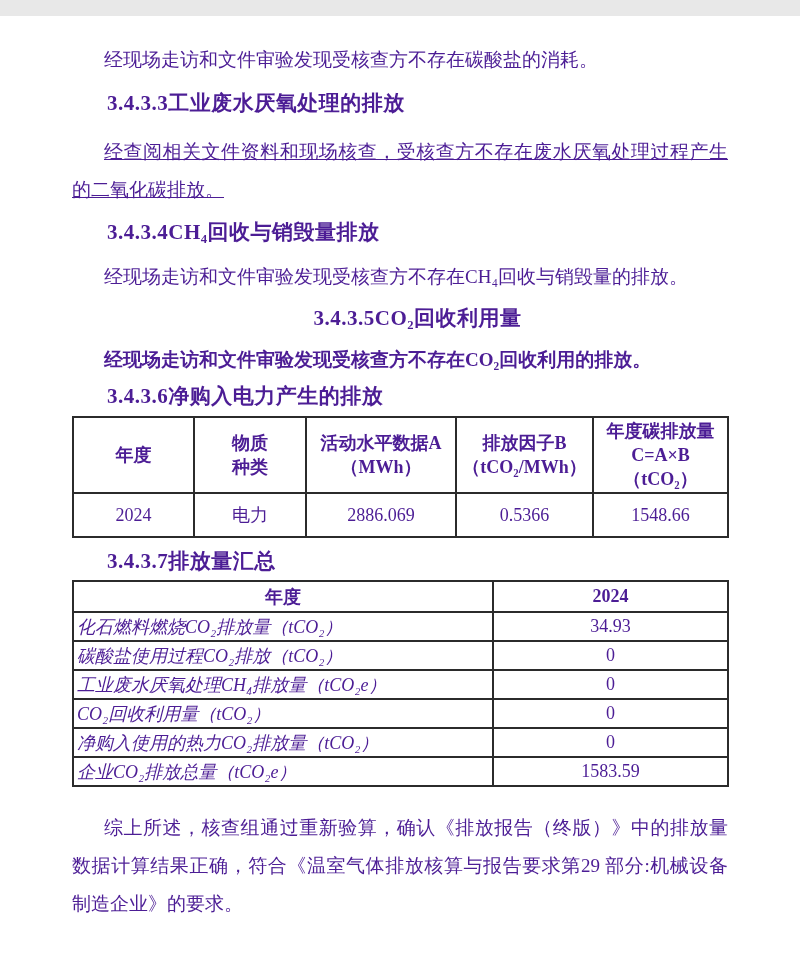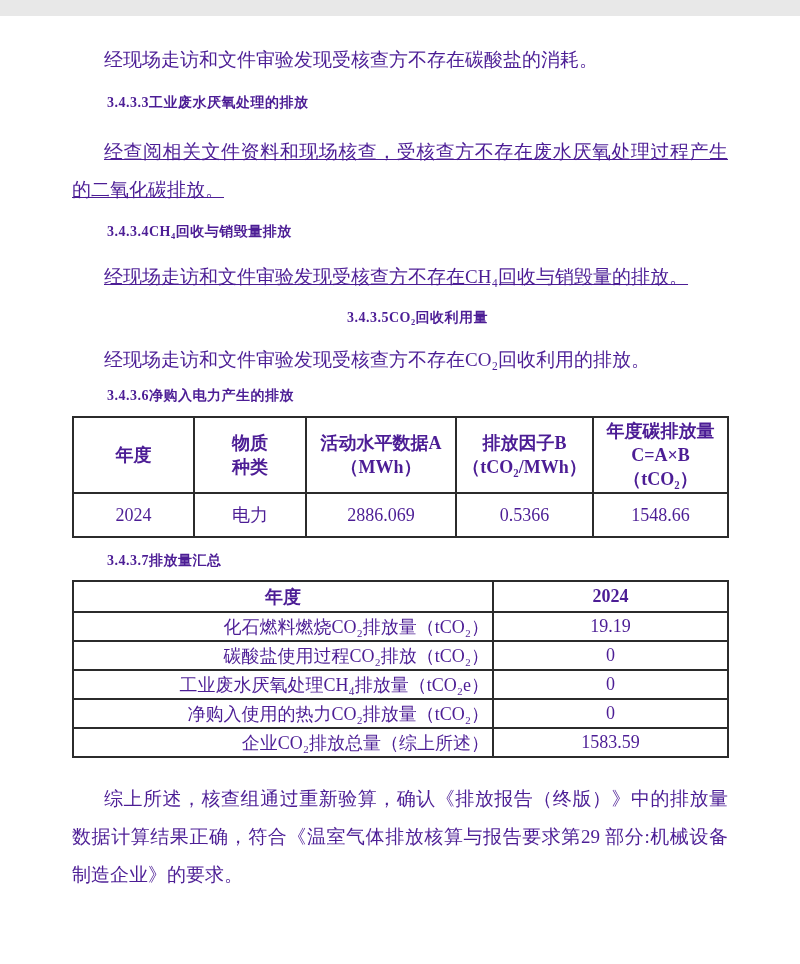--- a/index.html
+++ b/index.html
@@ -15,32 +15,32 @@
     padding: 25px 72px 0 72px;
     overflow: hidden;
   }
   .para {
     font-size: 19px;
     line-height: 38px;
     text-align: justify;
     text-indent: 32px;
   }
   .heading {
-    font-size: 14px;
+    font-size: 21px;
     font-weight: bold;
     line-height: 30px;
     margin-left: 35px;
     letter-spacing: 0.5px;
   }
   .h-333 { margin-top: 9px; }
   .p-2   { margin-top: 15px; text-decoration: underline; }
   .h-334 { margin-top: 8px; }
-  .p-3   { margin-top: 11px; text-decoration: underline; }
+  .p-3   { margin-top: 11px; }
   .h-335 { margin-top: 7px; text-align: center; }
-  .p-4   { margin-top: 8px; }
+  .p-4   { margin-top: 8px; font-weight: bold; }
   .h-336 { margin-top: 2px; }
   .h-337 { margin-top: 8px; font-family: Liberation Serif, serif; }
   .closing { margin-top: 22px; }
 
   table {
     border-collapse: collapse;
     table-layout: fixed;
     width: 655px;
   }
   td, th {
@@ -57,21 +57,21 @@
     font-weight: bold;
     height: 68px;
     white-space: pre-line;
     line-height: 24px;
   }
   .t1 td { height: 44px; }
   
   .t2 { margin-top: 4px; }
   .t2 th { font-weight: bold; height: 31px; }
   .t2 td { height: 29px; font-size: 18px; }
-  .t2 td.lbl { text-align: right; }
+  .t2 td.lbl { text-align: left; font-style: italic; }
 </style>
 </head>
 <body>
 
 <div class="page">
 
   <p class="para">经现场走访和文件审验发现受核查方不存在碳酸盐的消耗。</p>
 
   <h3 class="heading h-333">3.4.3.3工业废水厌氧处理的排放</h3>
   <p class="para p-2">经查阅相关文件资料和现场核查，受核查方不存在废水厌氧处理过程产生的二氧化碳排放。</p>
@@ -118,36 +118,40 @@
       <col style="width:420px">
         <col style="width:235px">
     </colgroup>
     <tbody>
         <tr>
       <th>年度</th>
       <th>2024</th>
     </tr>
     <tr>
       <td class="lbl">化石燃料燃烧CO₂排放量（tCO₂）</td>
-      <td>19.19</td>
+      <td>34.93</td>
     </tr>
     <tr>
       <td class="lbl">碳酸盐使用过程CO₂排放（tCO₂）</td>
       <td>0</td>
     </tr>
     <tr>
       <td class="lbl">工业废水厌氧处理CH₄排放量（tCO₂e）</td>
       <td>0</td>
     </tr>
     <tr>
+      <td class="lbl">CO₂回收利用量（tCO₂）</td>
+      <td>0</td>
+    </tr>
+    <tr>
       <td class="lbl">净购入使用的热力CO₂排放量（tCO₂）</td>
       <td>0</td>
     </tr>
     <tr>
-      <td class="lbl">企业CO₂排放总量（综上所述）</td>
+      <td class="lbl">企业CO₂排放总量（tCO₂e）</td>
       <td>1583.59</td>
     </tr>
   </tbody>
     </table>
 
   <p class="para closing">综上所述，核查组通过重新验算，确认《排放报告（终版）》中的排放量数据计算结果正确，符合《温室气体排放核算与报告要求第29 部分:机械设备制造企业》的要求。</p>
 
 </div>
 
 </body></html>

